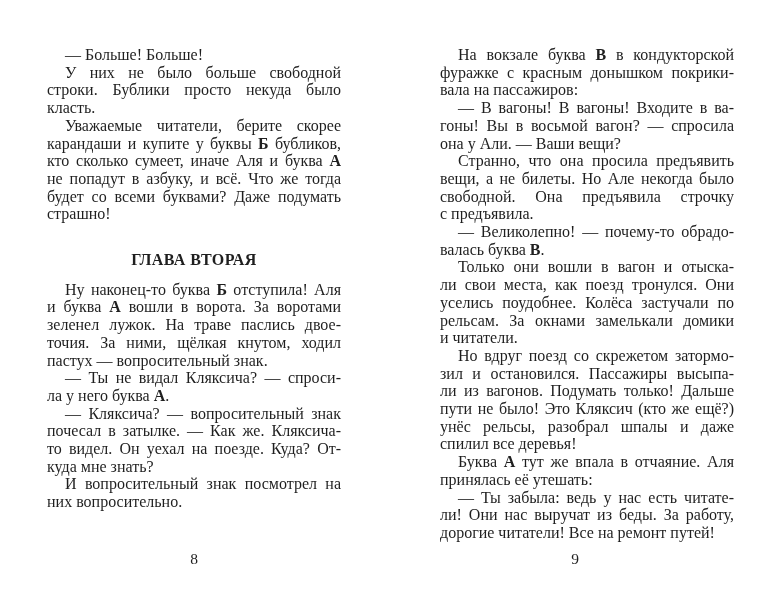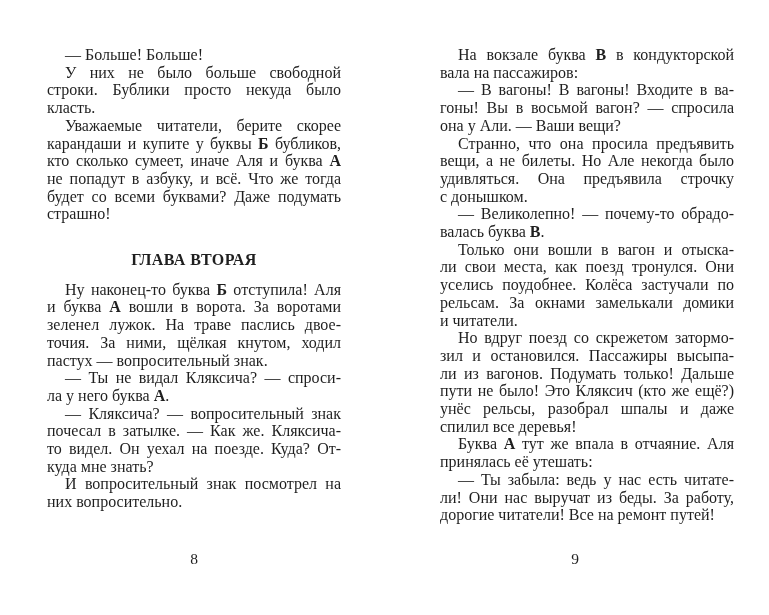--- a/index.html
+++ b/index.html
@@ -94,32 +94,33 @@
         <div class="line last">куда мне знать?</div>
       </div>
       <div class="paragraph">
         <div class="line first">И вопросительный знак посмотрел на</div>
         <div class="line last">них вопросительно.</div>
       </div>
     </div>
   <div class="page-column right">
       <div class="paragraph">
         <div class="line first">На вокзале буква <b>В</b> в кондукторской</div>
+        <div class="line">фуражке с красным донышком покрики-</div>
         <div class="line last">вала на пассажиров:</div>
       </div>
       <div class="paragraph">
         <div class="line first">— В вагоны! В вагоны! Входите в ва-</div>
         <div class="line">гоны! Вы в восьмой вагон? — спросила</div>
         <div class="line last">она у Али. — Ваши вещи?</div>
       </div>
       <div class="paragraph">
         <div class="line first">Странно, что она просила предъявить</div>
         <div class="line">вещи, а не билеты. Но Але некогда было</div>
-        <div class="line">удивляться. Она предъявила строчку</div>
-        <div class="line last">с донышком.</div>
+        <div class="line">свободной. Она предъявила строчку</div>
+        <div class="line last">с предъявила.</div>
       </div>
       <div class="paragraph">
         <div class="line first">— Великолепно! — почему-то обрадо-</div>
         <div class="line last">валась буква <b>В</b>.</div>
       </div>
       <div class="paragraph">
         <div class="line first">Только они вошли в вагон и отыска-</div>
         <div class="line">ли свои места, как поезд тронулся. Они</div>
         <div class="line">уселись поудобнее. Колёса застучали по</div>
         <div class="line">рельсам. За окнами замелькали домики</div>

